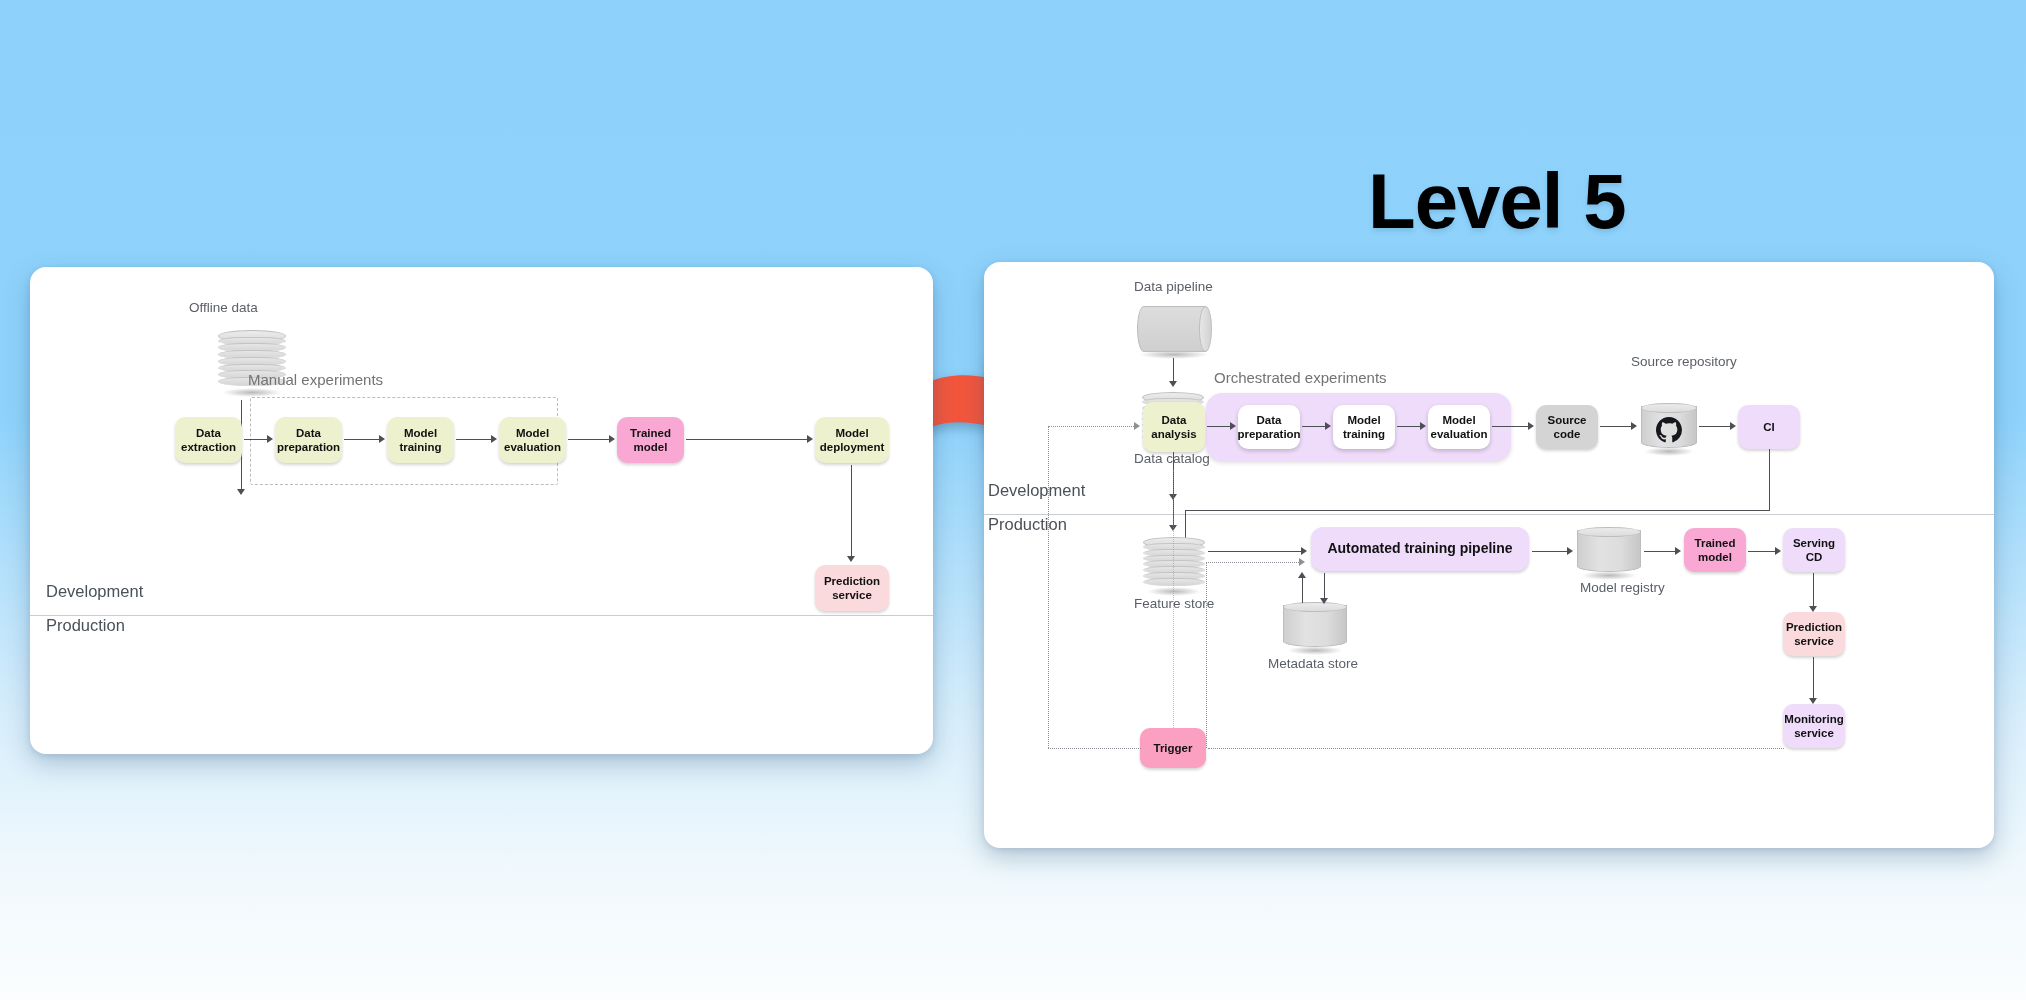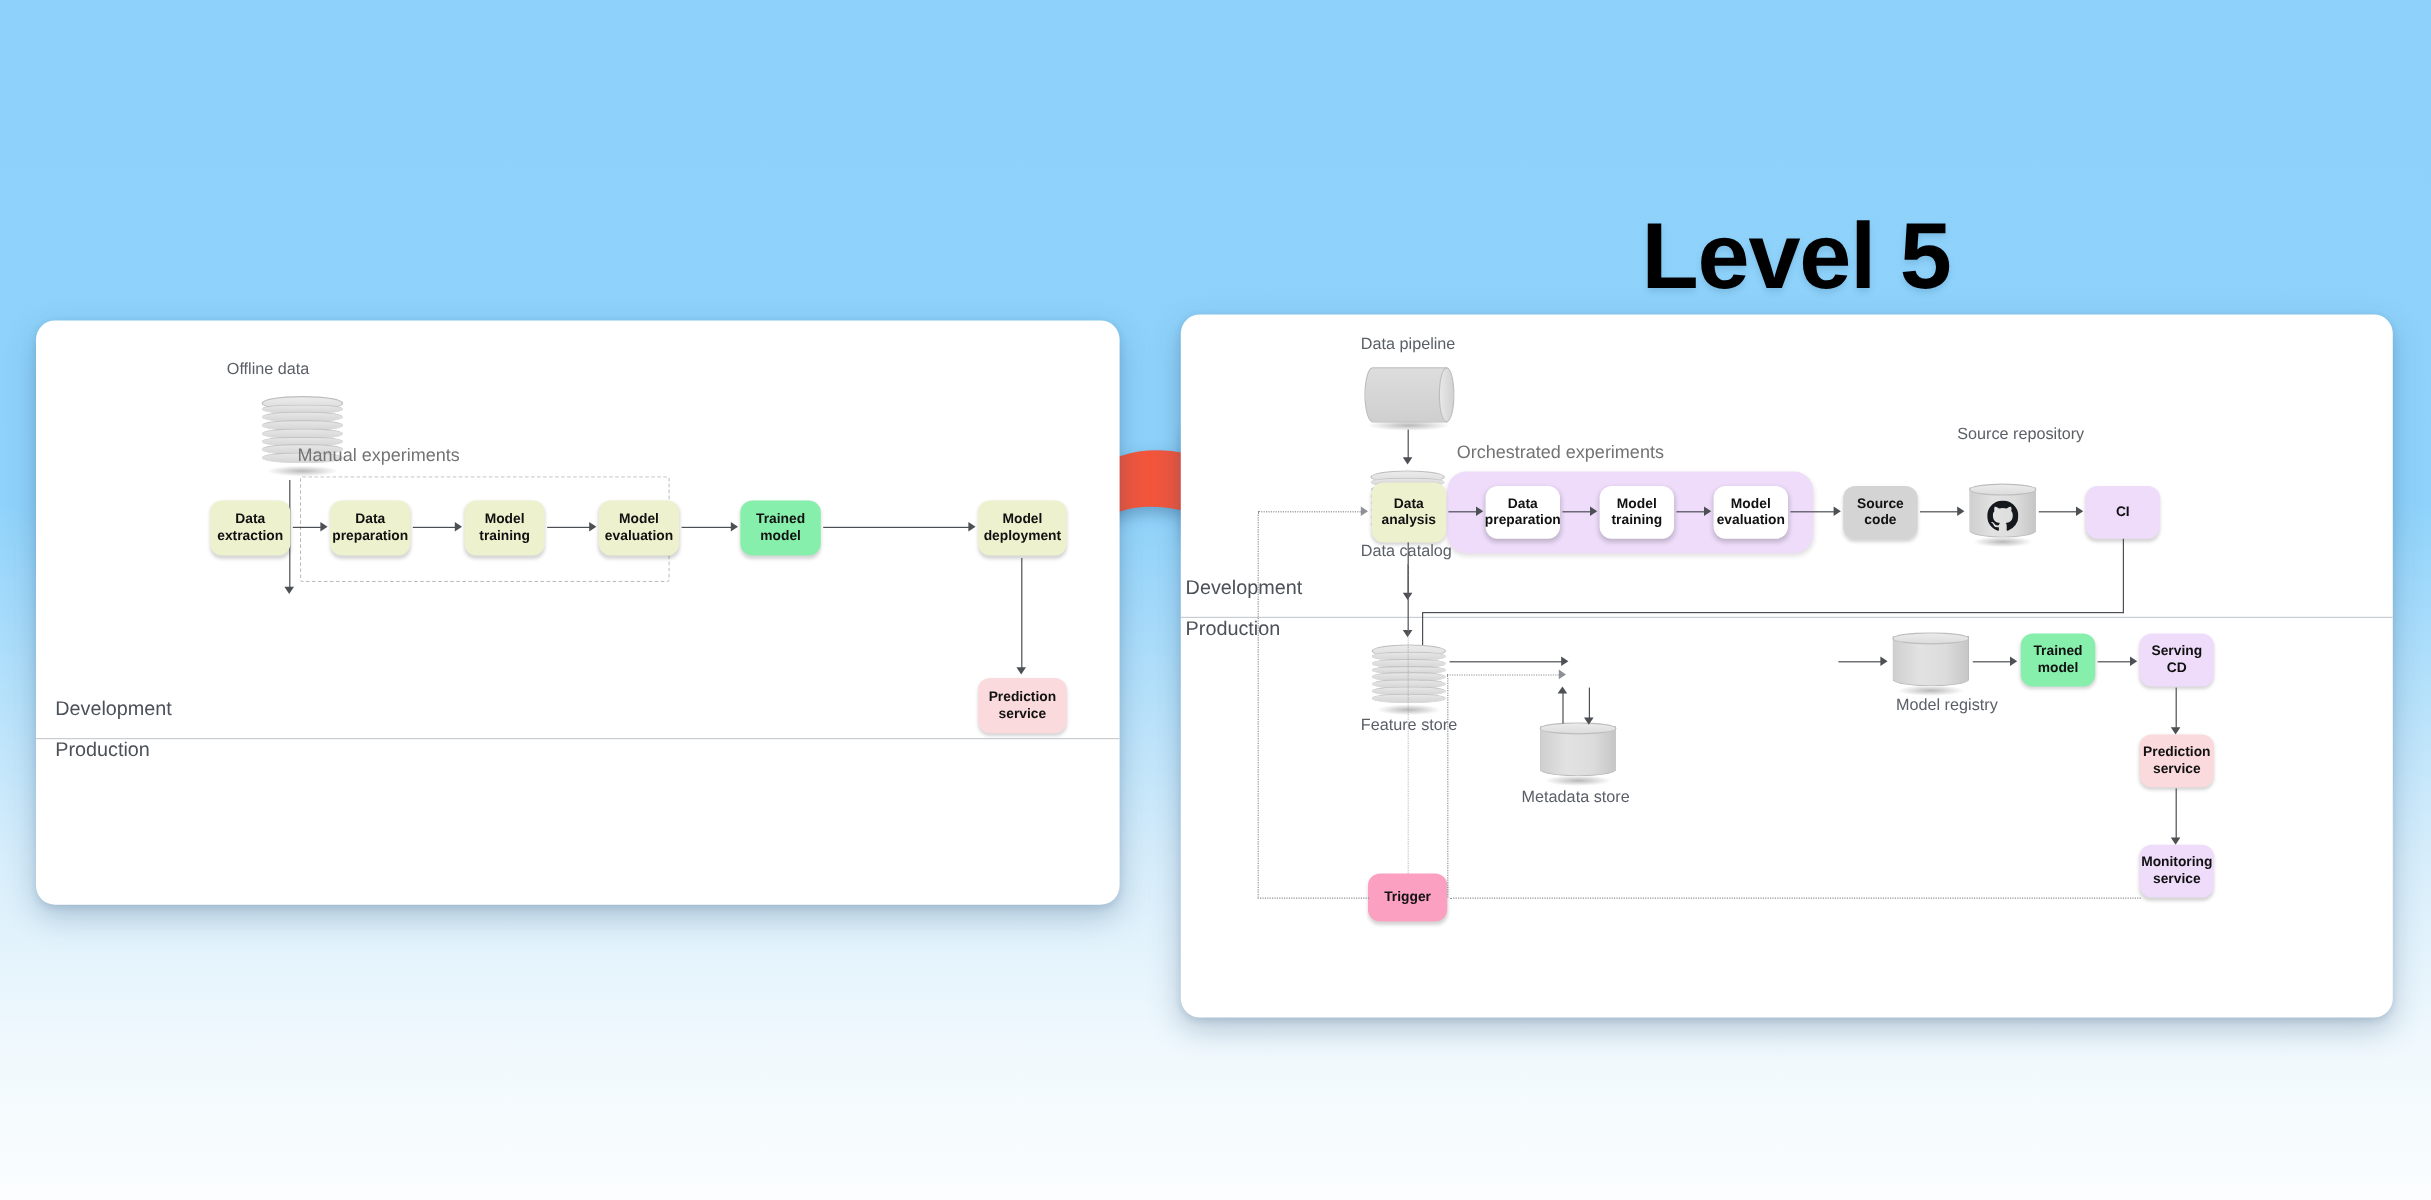--- a/index.html
+++ b/index.html
@@ -28,21 +28,21 @@
   
   .node{
     position:absolute;display:flex;align-items:center;justify-content:center;
     text-align:center;border-radius:10px;
     font-size:11.5px;font-weight:bold;color:#111;line-height:1.22;
     box-shadow:0 2px 3px rgba(0,0,0,.17);
     padding:2px 3px;box-sizing:border-box;
   }
   .node.lg{font-size:14px;border-radius:12px;}
   .n-green{background:#edf1cd;}
-  .n-blue{background:#86efac;}
+  .n-blue{background:#f9a8d4;}
   .n-pink{background:#fadadd;}
   .n-hotpink{background:#fba0c0;}
   .n-purple{background:#eedcfa;}
   .n-grey{background:#d4d4d4;}
   .n-white{background:#fff;box-shadow:0 2px 4px rgba(0,0,0,.20);}
 
   
   .cap{
     position:absolute;font-size:13.5px;color:#5a5f66;white-space:nowrap;
     font-weight:400;
@@ -116,21 +116,21 @@
 
   
   .big-arrow{position:absolute;left:860px;top:340px;width:200px;height:140px;
     filter:drop-shadow(0 5px 6px rgba(30,70,110,.35));}
 </style>
 </head>
 <body>
 
 <div class="stage">
 
-  <div class="level-title" style="left:1368px;top:174px;">Level 5</div>
+  <div class="level-title" style="left:1368px;top:162px;">Level 5</div>
 
   <svg class="big-arrow" viewBox="0 0 200 140">
     <path d="M4 132 C 10 66, 66 24, 128 38 L 128 14 L 190 62 L 128 108 L 128 86 C 76 74, 42 92, 38 136 Z" fill="#f4563c"></path>
   </svg>
 
   <div class="card" style="left:30px;top:267px;width:903px;height:487px;">
 
     <div class="lane-label" style="left:16px;top:315px;">Development</div>
     <div class="lane-rule" style="left:0px;top:348px;width:903px;"></div>
     <div class="lane-label" style="left:16px;top:349px;">Production</div>
@@ -331,20 +331,23 @@
           <i style="top:54%"></i>
           <i style="top:67%"></i>
           <i style="top:80%"></i>
       </div>
     </div>
     <div class="cap" style="left:150px;top:334px;">Feature store</div>
 
     <div class="ln h" style="left:224px;top:289px;width:95px;"></div>
     <div class="arw r" style="left:317px;top:285px;"></div>
 
+    <div class="node n-purple lg" style="left:327px;top:265px;width:218px;height:44px;">
+      <span>Automated training pipeline</span>
+    </div>
 
     <div class="ln h" style="left:548px;top:289px;width:37px;"></div>
     <div class="arw r" style="left:583px;top:285px;"></div>
 
     <div class="cyl" style="left:593px;top:265px;width:64px;height:48px;">
       <div class="shadow"></div>
       <div class="body"></div>
       <div class="top"></div>
     </div>
     <div class="cap" style="left:596px;top:318px;">Model registry</div>

